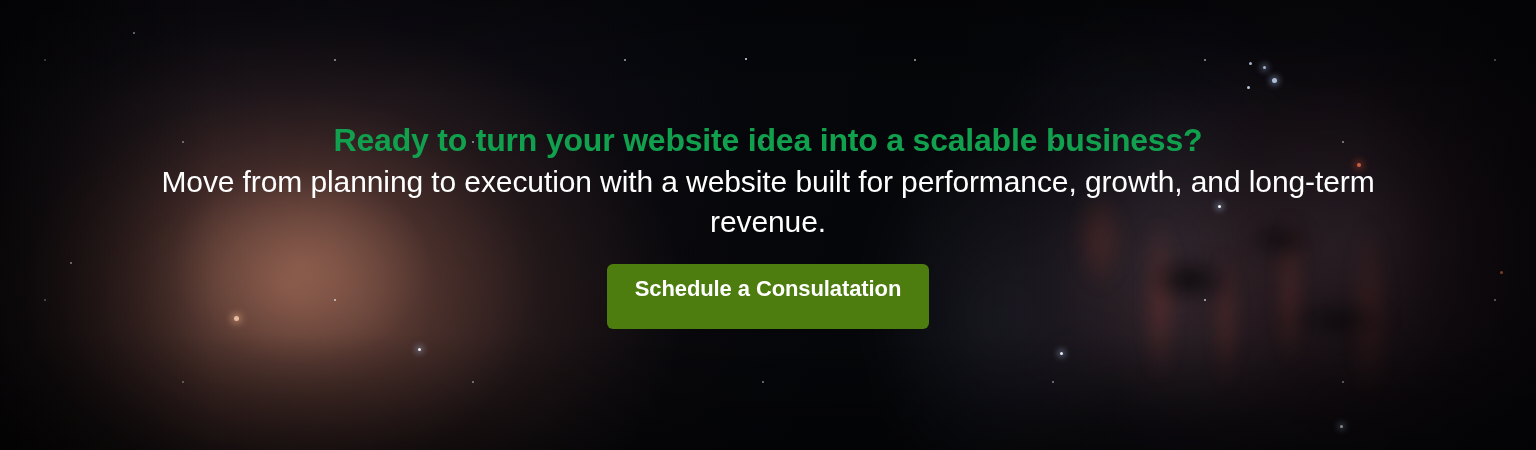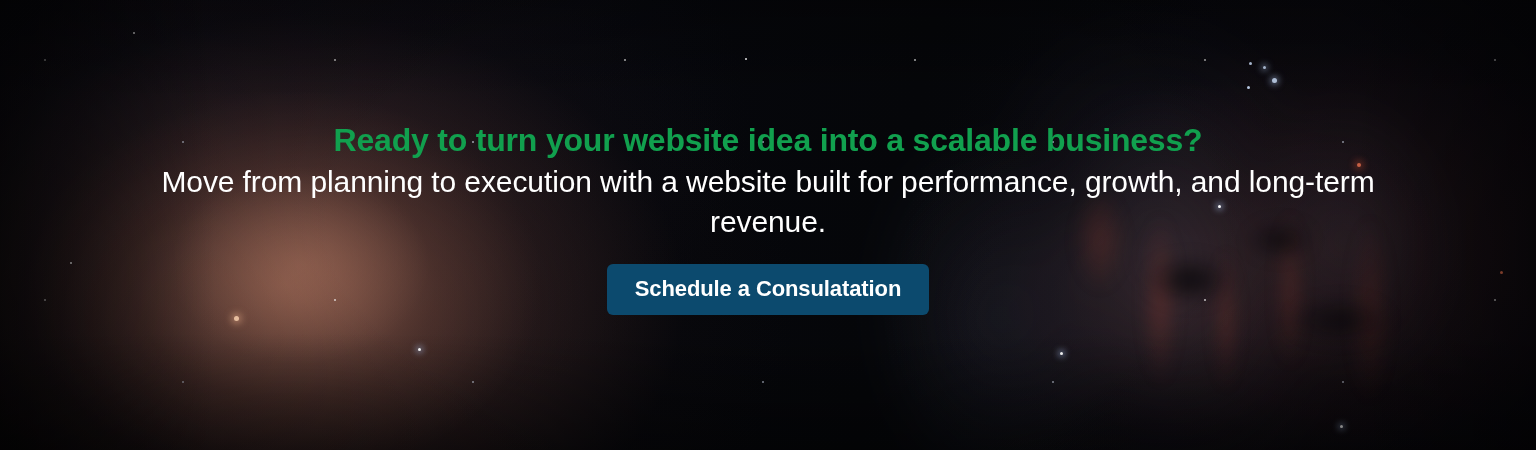--- a/index.html
+++ b/index.html
@@ -165,28 +165,28 @@
     font-size: 30px;
     font-weight: 400;
     line-height: 1.33;
     max-width: 1240px;
     letter-spacing: -0.1px;
   }
 
   .cta-button {
     margin-top: 22px;
     display: inline-block;
-    background: #0c4a6e;
+    background: #4d7c0f;
     color: #ffffff;
     font-size: 22px;
     font-weight: 700;
     letter-spacing: -0.1px;
     border: none;
     border-radius: 6px;
-    padding: 13px 28px 14px 28px;
+    padding: 13px 28px 28px 28px;
     cursor: pointer;
     font-family: "Liberation Sans", sans-serif;
     line-height: 1.1;
   }
 </style>
 </head>
 <body>
 
 <div class="banner">
 

